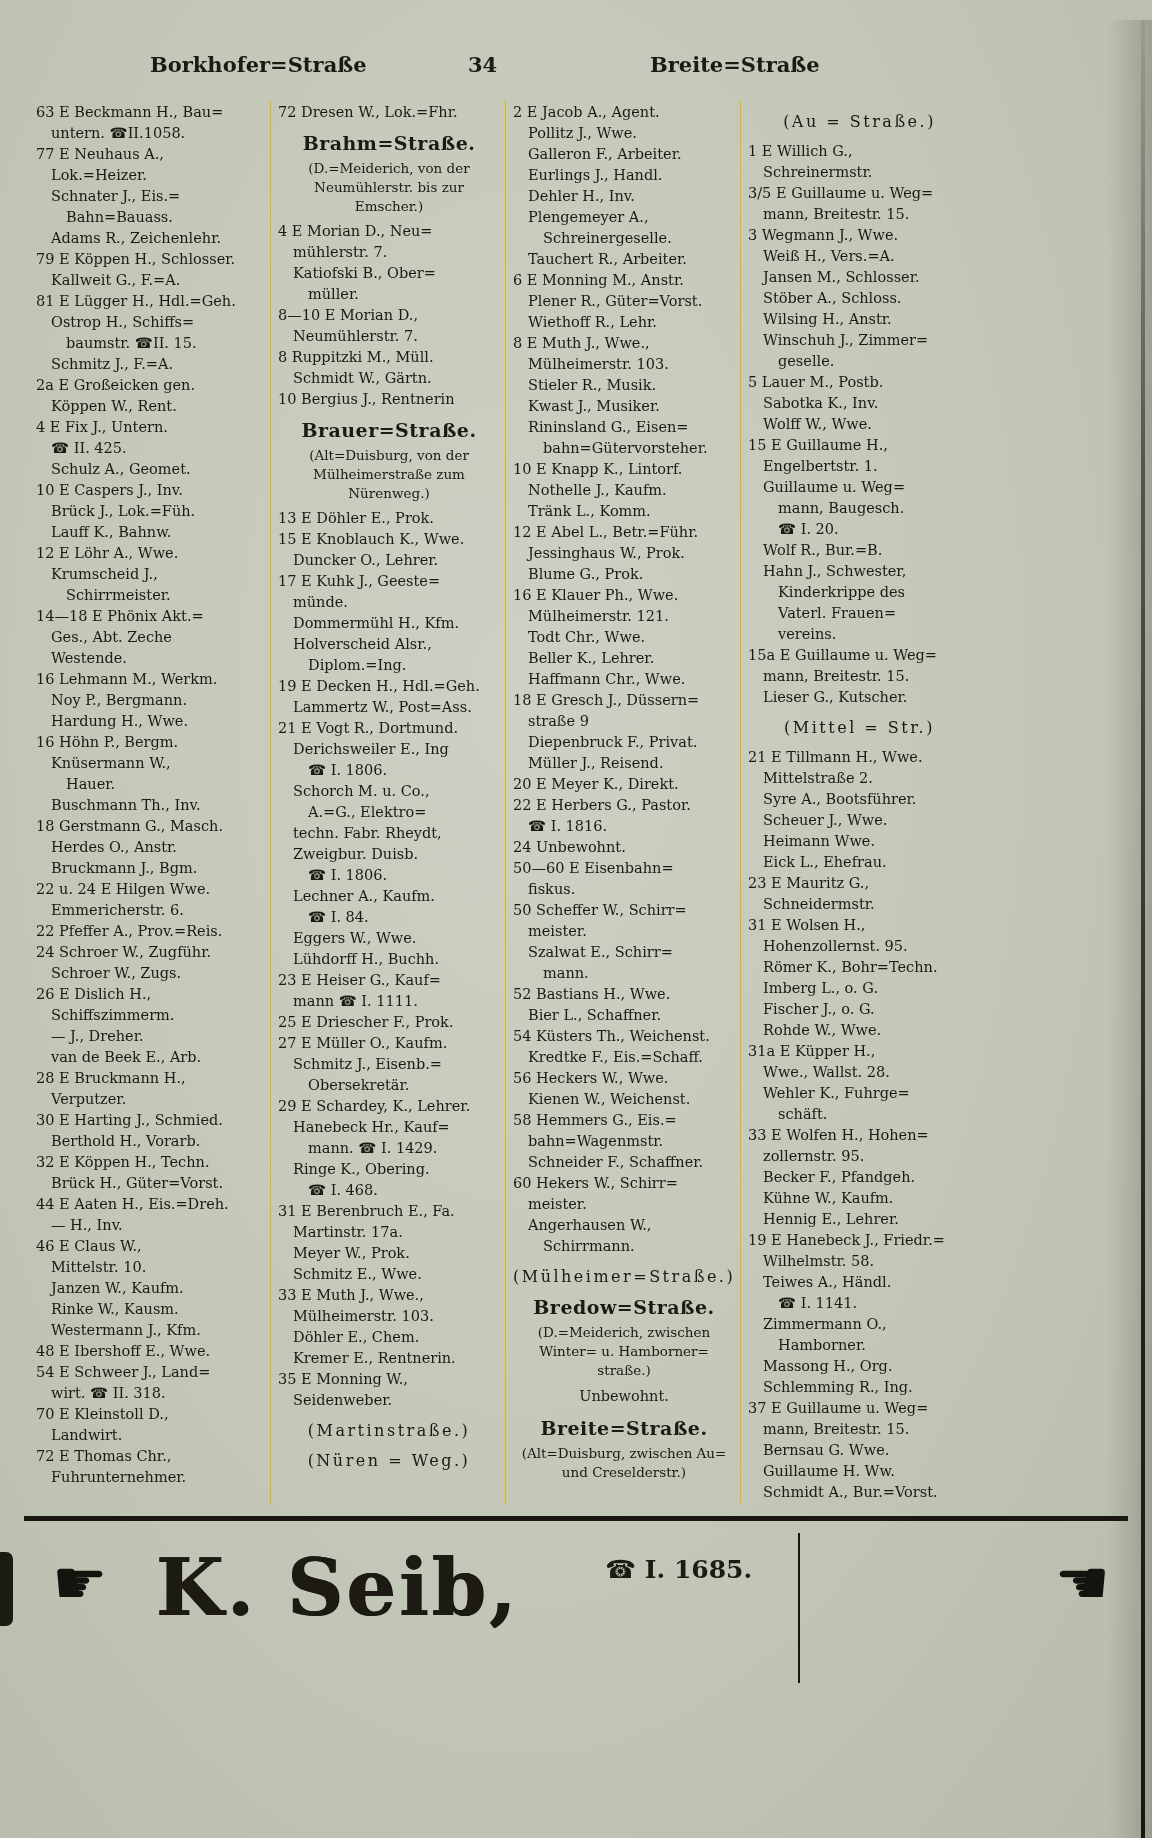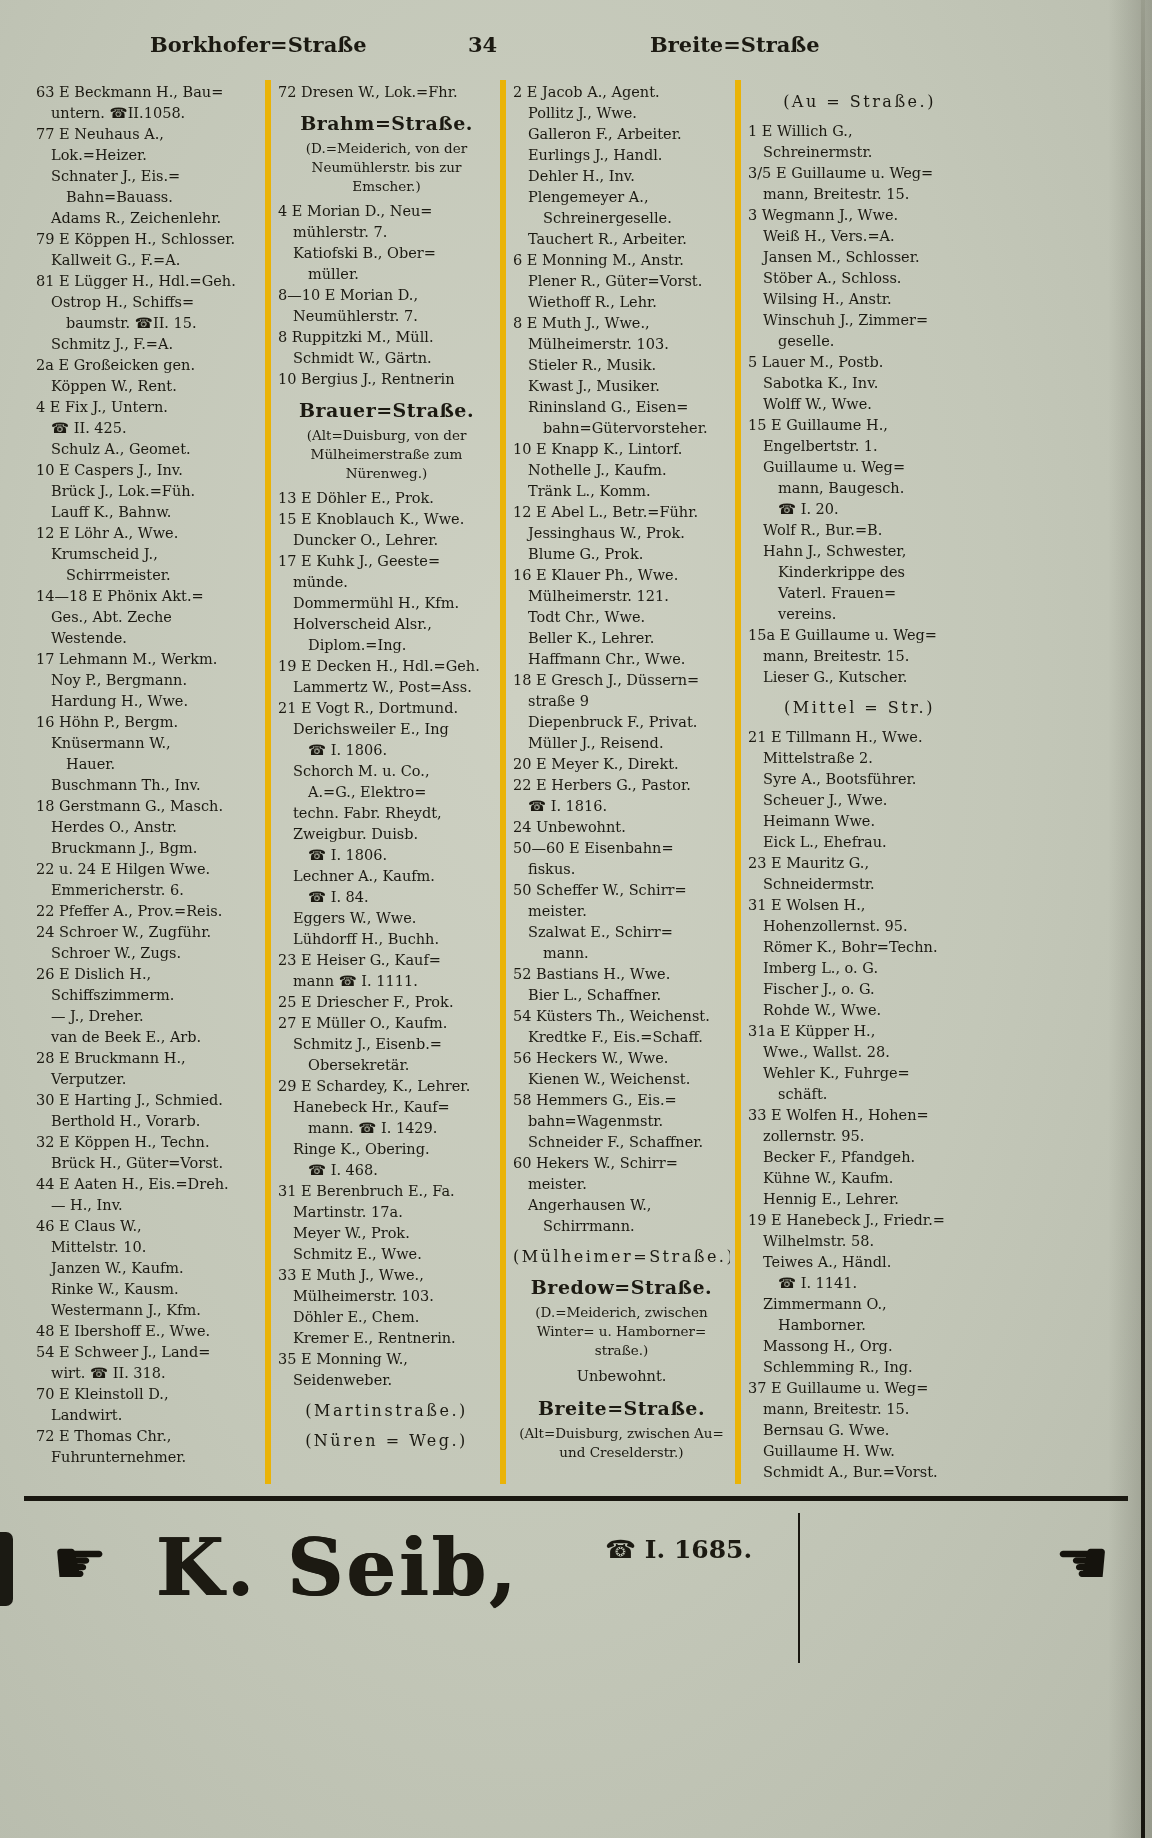--- a/index.html
+++ b/index.html
@@ -4,31 +4,31 @@
 <style>
   * { margin:0; padding:0; box-sizing:border-box; }
   html,body { width:1152px; height:1838px; }
   body {
     background: radial-gradient(ellipse at 45% 38%, #cdd0c2 0%, #c3c7b8 55%, #b7bbac 100%);
     font-family: "DejaVu Serif","DejaVu Sans",serif;
     color:#1c1a12;
     overflow:hidden;
     position:relative;
   }
-  .page { position:absolute; inset:0; padding:28px 0 16px 0; }
+  .page { position:absolute; inset:0; padding:28px 0 16px 0;margin-top:20px; }
 
   
   .header { position:relative; height:42px; font-weight:bold; font-size:21px; }
   .h-left  { position:absolute; left:150px; top:4px; }
   .h-page  { position:absolute; left:468px; top:4px; }
   .h-right { position:absolute; left:650px; top:4px; }
 
   
   .columns { display:flex; width:940px; margin:10px 0 0 36px; height:1404px; overflow:hidden; }
-  .col { width:235px; flex:0 0 235px; padding:2px 5px 0 7px; border-right:6px solid #eab308; overflow:hidden; }
+  .col { width:235px; flex:0 0 235px; padding:2px 5px 0 7px; border-right:1px solid #eab308; overflow:hidden; }
   .col:first-child { padding-left:0; }
   .col:last-child { border-right:none; }
   .line { font-size:14.5px; line-height:21px; white-space:nowrap; overflow:hidden; }
   .line.i0 { padding-left:0; }
   .line.i1 { padding-left:15px; }
   .line.i2 { padding-left:30px; }
   .heading { font-size:19px; font-weight:bold; text-align:center; margin:9px 0 5px 0; letter-spacing:0.5px; }
   .note { font-size:13.5px; line-height:19px; text-align:center; margin:1px 2px 5px 2px; }
   .spaced { font-size:16px; line-height:21px; text-align:center; letter-spacing:2.5px; margin:9px 0; white-space:nowrap; overflow:hidden; }
   .centerline { font-size:14.5px; line-height:21px; text-align:center; margin:6px 0 10px 0; }
@@ -95,21 +95,21 @@
         <div class="line i1">Schulz A., Geomet.</div>
         <div class="line i0">10 E Caspers J., Inv.</div>
         <div class="line i1">Brück J., Lok.=Füh.</div>
         <div class="line i1">Lauff K., Bahnw.</div>
         <div class="line i0">12 E Löhr A., Wwe.</div>
         <div class="line i1">Krumscheid J.,</div>
         <div class="line i2">Schirrmeister.</div>
         <div class="line i0">14—18 E Phönix Akt.=</div>
         <div class="line i1">Ges., Abt. Zeche</div>
         <div class="line i1">Westende.</div>
-        <div class="line i0">17 Lehmann M., Werkm.</div>
+        <div class="line i0">16 Lehmann M., Werkm.</div>
         <div class="line i1">Noy P., Bergmann.</div>
         <div class="line i1">Hardung H., Wwe.</div>
         <div class="line i0">16 Höhn P., Bergm.</div>
         <div class="line i1">Knüsermann W.,</div>
         <div class="line i2">Hauer.</div>
         <div class="line i1">Buschmann Th., Inv.</div>
         <div class="line i0">18 Gerstmann G., Masch.</div>
         <div class="line i1">Herdes O., Anstr.</div>
         <div class="line i1">Bruckmann J., Bgm.</div>
         <div class="line i0">22 u. 24 E Hilgen Wwe.</div>

